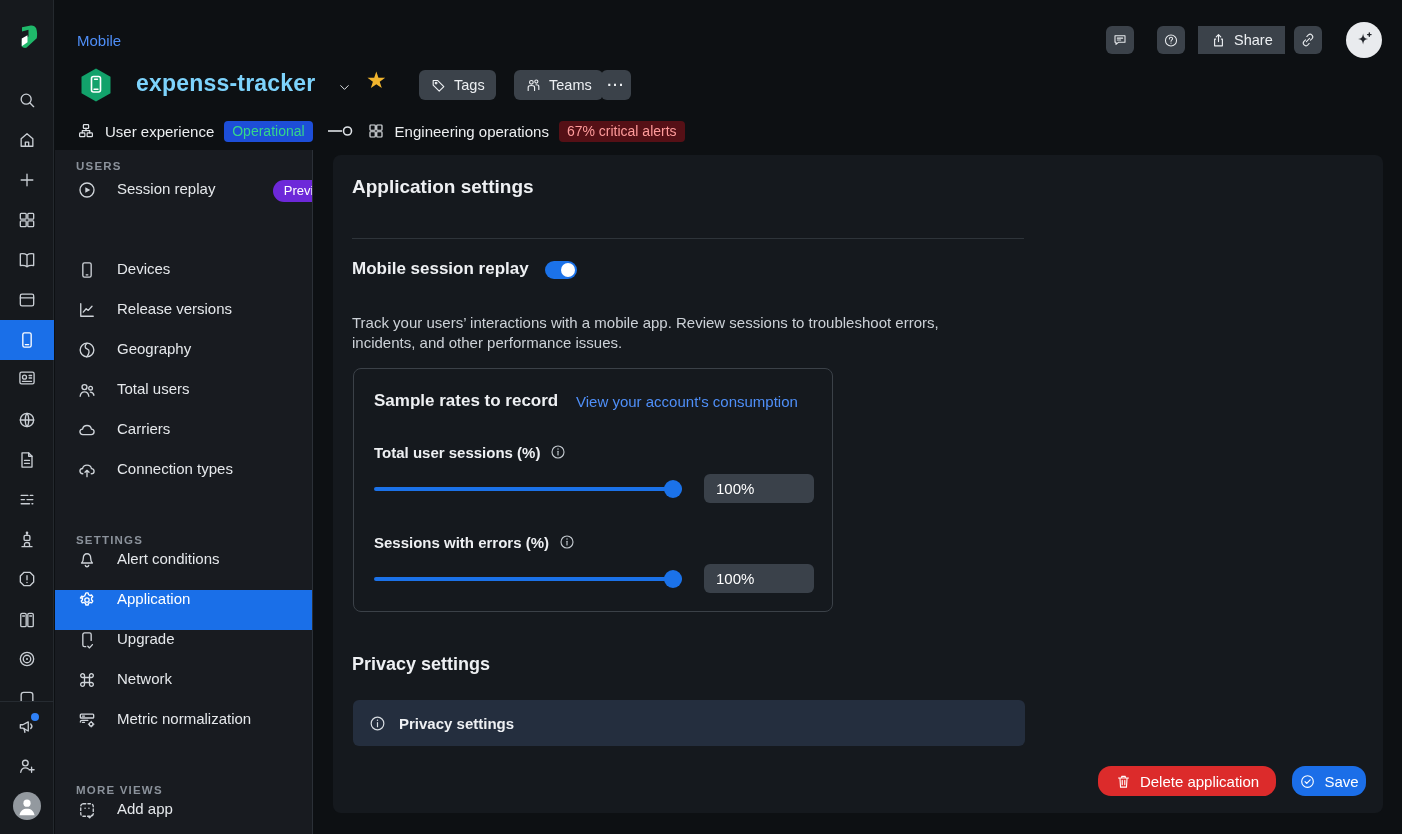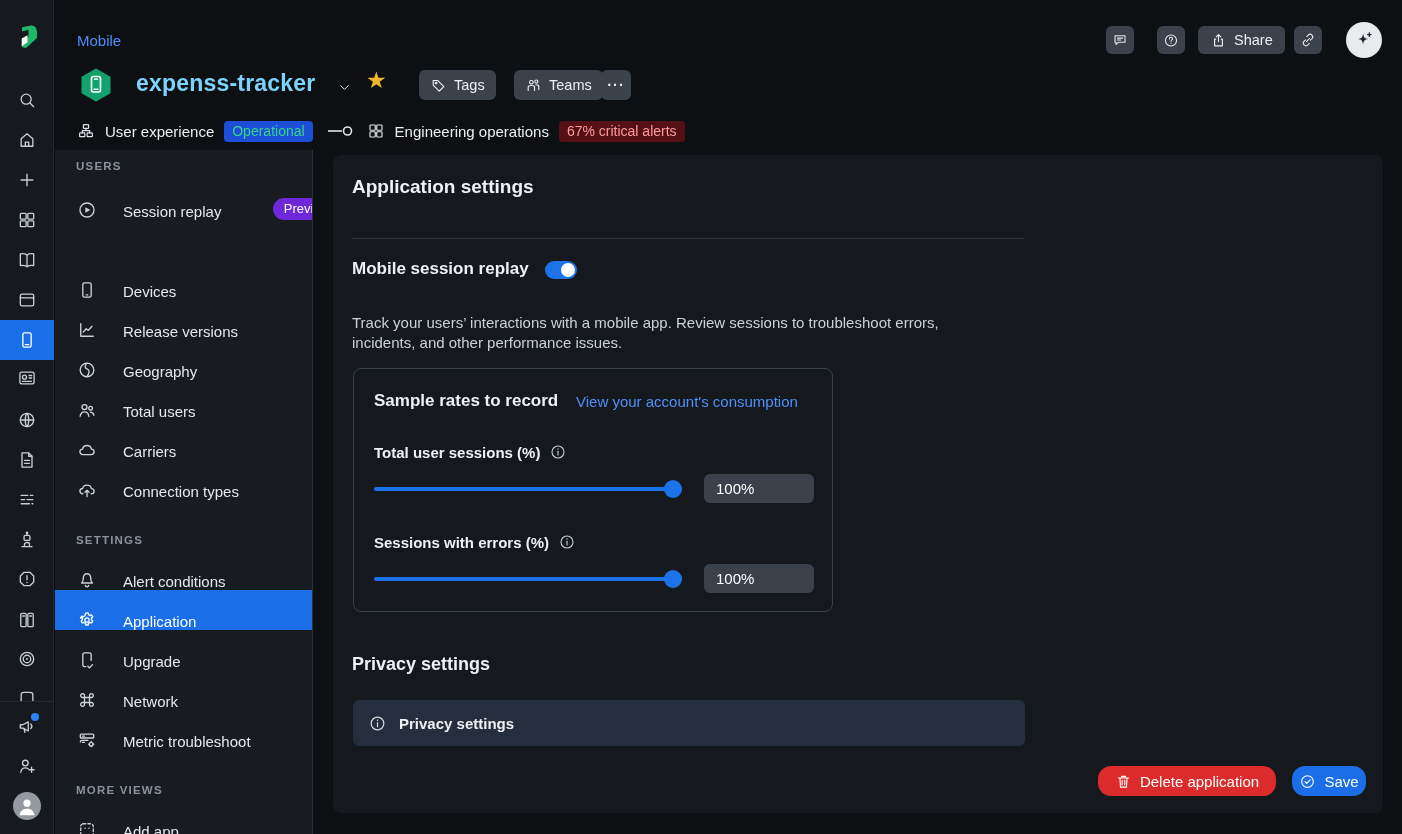--- a/index.html
+++ b/index.html
@@ -14,35 +14,35 @@
   .rail-item.sel { background:#1a6fe8; color:#ffffff; }
   .rail-logo { position:absolute; left:12px; top:22px; }
   .rail-divider { position:absolute; left:0; top:701px; width:54px; height:1px; background:#262b31; }
   .notif-dot { position:absolute; left:31px; top:7px; width:8px; height:8px; border-radius:50%; background:#2f81f7; }
   .avatar { position:absolute; left:13px; top:792px; width:28px; height:28px; border-radius:50%; background:#93999f; overflow:hidden; }
   .clip-box { overflow:hidden; }
 
   
   .sidebar { position:absolute; left:55px; top:150px; width:258px; height:684px; background:#181b20; border-right:1px solid #2b3037; overflow:hidden; }
   .side-label { position:absolute; left:21px; font-size:11.5px; font-weight:700; letter-spacing:1.2px; color:#8b929b;margin-top:15px; }
-  .side-item { position:absolute; left:0; width:298px; height:40px; display:flex; align-items:flex-end; gap:26px; padding-left:22px; color:#e5e8eb; font-size:15px; cursor:default; }
+  .side-item { position:absolute; left:0; width:298px; height:40px; display:flex; align-items:flex-start; gap:20px; padding-left:22px; color:#e5e8eb; font-size:15px; cursor:default; }
   .side-item svg { color:#cfd4d9; flex:none; }
   .side-item.sel { background:#1a6fe8; color:#fff; }
   .side-item.sel svg { color:#fff; }
   .pill-badge { margin-left:auto; margin-right:12px; background:#6d28d9; color:#fff; font-size:13px; line-height:22px; padding:0 11px; border-radius:12px; }
 
   
   .breadcrumb { position:absolute; left:77px; top:32px; font-size:15px; color:#4e8ef7; text-decoration:none; }
   .app-hex { position:absolute; left:78px; top:67px; }
   .app-title { position:absolute; left:136px; top:70px; font-size:23px; font-weight:700; color:#7dd3fc; letter-spacing:.2px; }
   .title-chevron { position:absolute; left:337px; top:80px; color:#dfe3e7; }
   .fav-star { position:absolute; left:366px; top:69px; font-size:23px; color:#f1b52e; line-height:1; }
   .gray-btn { position:absolute; display:inline-flex; align-items:center; gap:7px; height:30px; padding:0 11px; background:#3b424a; border-radius:6px; color:#eceff2; font-size:14.5px; border:none; }
   .hdr-iconbtn { position:absolute; width:28px; height:28px; background:#3b424a; border-radius:6px; color:#e8ebee; display:flex; align-items:center; justify-content:center; border:none; }
-  .share-btn { position:absolute; display:inline-flex; align-items:center; gap:7px; height:28px; padding:0 12px; background:#3b424a; border-radius:6px; color:#eceff2; font-size:14.5px; border:none; }
+  .share-btn { position:absolute; display:inline-flex; align-items:center; gap:7px; height:28px; padding:0 12px; background:#3b424a; border-radius:0; color:#eceff2; font-size:14.5px; border:none; }
   .ai-btn { position:absolute; left:1346px; top:22px; width:36px; height:36px; border-radius:50%; background:#e9ebee; color:#23272e; display:flex; align-items:center; justify-content:center; border:none; }
   .status-row { position:absolute; left:77px; top:119px; height:24px; display:flex; align-items:center; gap:10px; font-size:15px; color:#eceef0; }
   .badge-green { background:#1d4ed8; color:#35d58c; font-size:14px; line-height:21px; padding:0 8px; border-radius:4px; }
   .badge-red { background:#551016; color:#ff9b9b; font-size:14px; line-height:21px; padding:0 8px; border-radius:4px; }
   .status-row svg { color:#dfe3e7; }
   .connector { color:#7a8187; margin:0 4px; }
 
   
   .panel { position:absolute; left:333px; top:155px; width:1050px; height:658px; background:#15191e; border-radius:8px; }
   .h1 { position:absolute; left:19px; top:21px; font-size:19px; font-weight:700; }
@@ -288,21 +288,21 @@
       <span>Network</span>
     </div>
     <div class="side-item" style="top:560px">
       <svg class="ic" width="20" height="20" viewBox="0 0 24 24">
           <rect x="4" y="5" width="16" height="4.6" rx="1"></rect>
           <path d="M4 14.5 C4 13.4 4.9 12.5 6 12.5 H13"></path>
           <path d="M6.5 7.3 H9 M6.5 14.8 H9"></path>
           <circle cx="17" cy="17" r="2.2"></circle>
           <path d="M17 13.8 V14.8 M17 19.2 V20.2 M13.8 17 H14.8 M19.2 17 H20.2"></path>
         </svg>
-      <span>Metric troubleshoot</span>
+      <span>Metric normalization</span>
     </div>
 
     <div class="side-label" style="top:619px">MORE VIEWS</div>
 
     <div class="side-item" style="top:650px">
       <svg class="ic" width="20" height="20" viewBox="0 0 24 24">
           <rect x="4.5" y="4.5" width="15" height="15" rx="3" stroke-dasharray="3 2.6"></rect>
           <circle cx="9.7" cy="10" r="0.9" fill="currentColor" stroke="none"></circle>
           <circle cx="14.3" cy="10" r="0.9" fill="currentColor" stroke="none"></circle>
           <path d="M13.5 19.7 L15.2 21.4 L18.3 17.9"></path>

